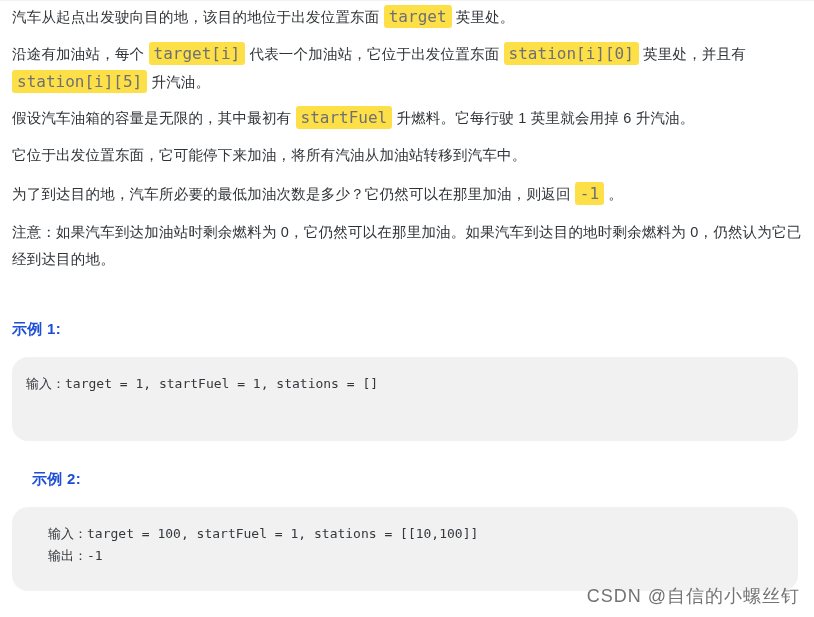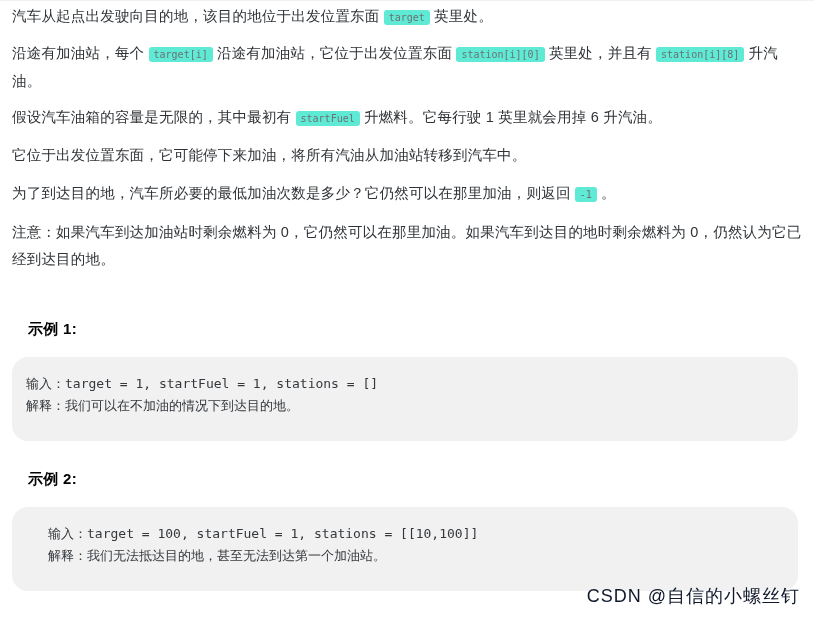--- a/index.html
+++ b/index.html
@@ -37,40 +37,40 @@
   }
   .p1 { position: absolute; left: 0; top: 3px;   width: 800px; }
   .p2 { position: absolute; left: 0; top: 40px;  width: 790px; }
   .p3 { position: absolute; left: 0; top: 104px; width: 800px; }
   .p4 { position: absolute; left: 0; top: 142px; width: 800px; }
   .p5 { position: absolute; left: 0; top: 180px; width: 800px; }
   .p6 { position: absolute; left: 0; top: 219px; width: 798px; }
 
   code.inline {
     font-family: "DejaVu Sans Mono", "Liberation Mono", monospace;
-    background: #5eead4;
+    background: #fde047;
     color: #6d7176;
-    font-size: 10px;
+    font-size: 16px;
     padding: 2px 5px 2px 5px;
     border-radius: 3px;
     white-space: nowrap;
     letter-spacing: 0;
   }
 
   .ex-heading {
     position: absolute;
-    left: 16px;
+    left: 0;
     padding-left: 12px;
     font-size: 15px;
     font-weight: bold;
-    color: #000000;
+    color: #1d4ed8;
     letter-spacing: 0.3px;
   }
   .ex1-heading { top: 320px; }
-  .ex2-heading { top: 470px; }
+  .ex2-heading { top: 470px; margin-left: 20px; }
 
   .codeblock {
     position: absolute;
     left: 12px;
     width: 786px;
     box-sizing: border-box;
     background: #f1f1f1;
     border-radius: 16px;
     padding: 16px 14px 14px 14px;
   }
@@ -83,49 +83,48 @@
     color: #34383d;
     white-space: pre;
     letter-spacing: 0;
   }
 
   .watermark {
     position: absolute;
     right: 14px;
     top: 584px;
     font-size: 18px;
-    color: #0f172a;
+    color: #737373;
     letter-spacing: 1px;
     font-family: "Liberation Sans", "DejaVu Sans", sans-serif;
     white-space: nowrap;
   }
 </style>
 </head>
 <body>
 
 <div class="top-hairline"></div>
 
 <div class="page">
 
   <p class="para p1"><span>汽车从起点出发驶向目的地，该目的地位于出发位置东面 </span><code class="inline">target</code><span> 英里处。</span></p>
-  <p class="para p2"><span>沿途有加油站，每个 </span><code class="inline">target[i]</code><span> 沿途有加油站，它位于出发位置东面 </span><code class="inline">station[i][0]</code><span> 英里处，并且有 </span><code class="inline">station[i][8]</code><span> 升汽油。</span></p>
+  <p class="para p2"><span>沿途有加油站，每个 </span><code class="inline">target[i]</code><span> 代表一个加油站，它位于出发位置东面 </span><code class="inline">station[i][0]</code><span> 英里处，并且有 </span><code class="inline">station[i][5]</code><span> 升汽油。</span></p>
   <p class="para p3"><span>假设汽车油箱的容量是无限的，其中最初有 </span><code class="inline">startFuel</code><span> 升燃料。它每行驶 1 英里就会用掉 6 升汽油。</span></p>
   <p class="para p4"><span>它位于出发位置东面，它可能停下来加油，将所有汽油从加油站转移到汽车中。</span></p>
   <p class="para p5"><span>为了到达目的地，汽车所必要的最低加油次数是多少？它仍然可以在那里加油，则返回 </span><code class="inline">-1</code><span> 。</span></p>
   <p class="para p6"><span>注意：如果汽车到达加油站时剩余燃料为 0，它仍然可以在那里加油。如果汽车到达目的地时剩余燃料为 0，仍然认为它已经到达目的地。</span></p>
 
   <div class="ex-heading ex1-heading">示例 1:</div>
 
   <div class="codeblock cb1">
     <div class="line">输入：target = 1, startFuel = 1, stations = []</div>
-    <div class="line">解释：我们可以在不加油的情况下到达目的地。</div>
   </div>
 
   <div class="ex-heading ex2-heading">示例 2:</div>
 
   <div class="codeblock cb2">
     <div class="line">输入：target = 100, startFuel = 1, stations = [[10,100]]</div>
-    <div class="line">解释：我们无法抵达目的地，甚至无法到达第一个加油站。</div>
+    <div class="line">输出：-1</div>
   </div>
 
   <div class="watermark">CSDN @自信的小螺丝钉</div>
 
 </div>
 
 </body></html>

